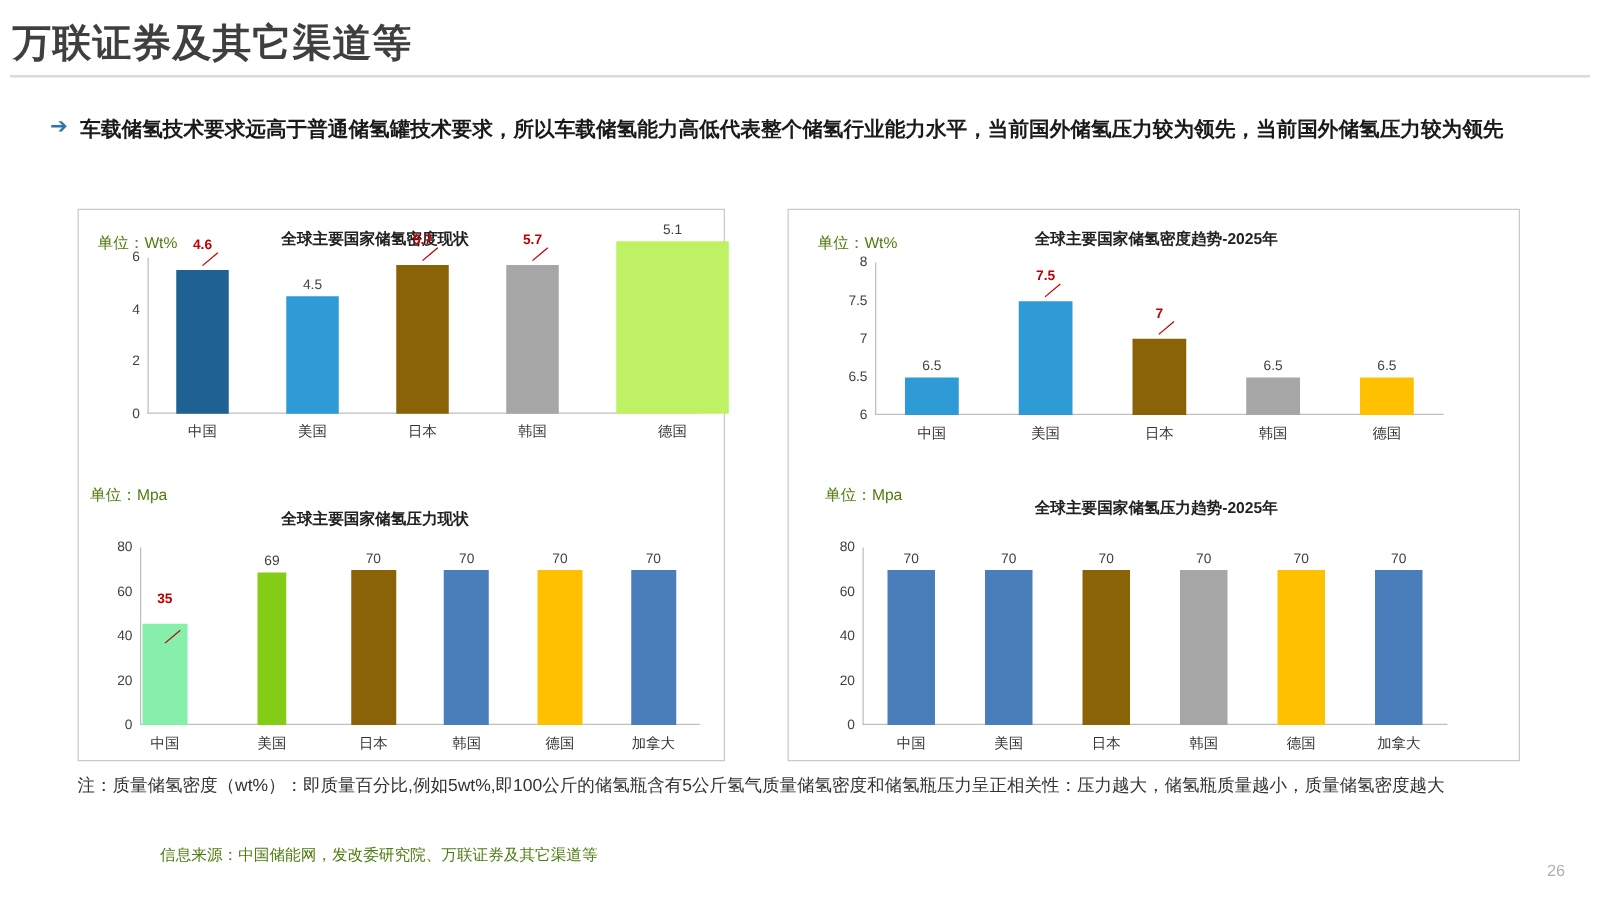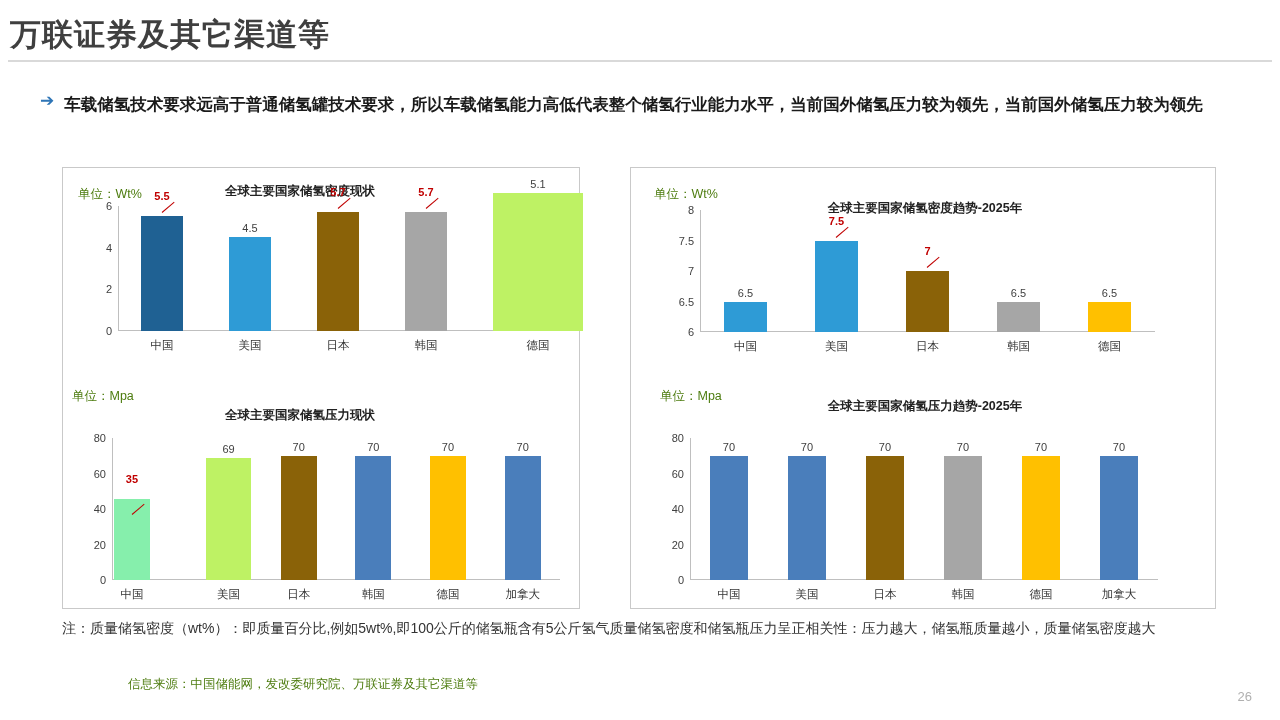--- a/index.html
+++ b/index.html
@@ -178,21 +178,21 @@
 <div class="chart-title" style="left:150px; top:183px; width:300px;">全球主要国家储氢密度现状</div>
 <div class="chart" id="chart-0" style="left:118px; top:206px; width:440px; height:125px;">
     <div class="plot">
       <div class="axis-y-line"></div>
       <div class="axis-x-line"></div>
       <div class="ytick" style="top: 125px;">0</div>
       <div class="ytick" style="top: 83.3333px;">2</div>
       <div class="ytick" style="top: 41.6667px;">4</div>
       <div class="ytick" style="top: 0px;">6</div>
       <div class="bar" style="left: 22.88px; width: 42.24px; height: 114.583px; background: rgb(31, 97, 147);">
-        <div class="bar-val hi" style="margin-bottom: 14px;">5.5</div>
+        <div class="bar-val hi" style="margin-bottom: 14px;">4.6</div>
         <div class="leader" style="left: 21.12px; bottom: 117.583px; width: 16px; transform: rotate(-40deg);"></div>
         <div class="cat">中国</div>
       </div>
       <div class="bar" style="left: 110.88px; width: 42.24px; height: 93.75px; background: rgb(46, 155, 214);">
         <div class="bar-val">4.5</div>
         <div class="cat">美国</div>
       </div>
       <div class="bar" style="left: 198.88px; width: 42.24px; height: 118.75px; background: rgb(138, 98, 8);">
         <div class="bar-val hi" style="margin-bottom: 14px;">5.7</div>
         <div class="leader" style="left: 21.12px; bottom: 121.75px; width: 16px; transform: rotate(-40deg);"></div>
@@ -219,21 +219,21 @@
       <div class="ytick" style="top: 142px;">0</div>
       <div class="ytick" style="top: 106.5px;">20</div>
       <div class="ytick" style="top: 71px;">40</div>
       <div class="ytick" style="top: 35.5px;">60</div>
       <div class="ytick" style="top: 0px;">80</div>
       <div class="bar" style="left: 2px; width: 35.84px; height: 81px; background: #86efac;">
         <div class="bar-val hi" style="margin-bottom: 14px;">35</div>
         <div class="leader" style="left: 17.92px; bottom: 65.125px; width: 16px; transform: rotate(-40deg);"></div>
         <div class="cat">中国</div>
       </div>
-      <div class="bar" style="left: 94.08px; width: 45px; height: 122.475px; background: #bef264;">
+      <div class="bar" style="left: 94.08px; width: 23px; height: 122.475px; background: #84cc16;">
         <div class="bar-val">69</div>
         <div class="cat">美国</div>
       </div>
       <div class="bar" style="left: 168.747px; width: 35.84px; height: 124.25px; background: rgb(138, 98, 8);">
         <div class="bar-val">70</div>
         <div class="cat">日本</div>
       </div>
       <div class="bar" style="left: 243.413px; width: 35.84px; height: 124.25px; background: rgb(74, 126, 187);">
         <div class="bar-val">70</div>
         <div class="cat">韩国</div>
@@ -243,21 +243,21 @@
         <div class="cat">德国</div>
       </div>
       <div class="bar" style="left: 392.747px; width: 35.84px; height: 124.25px; background: rgb(74, 126, 187);">
         <div class="bar-val">70</div>
         <div class="cat">加拿大</div>
       </div>
     </div>
   </div>
 
 <div class="unit-label" style="left:654px; top:186px;">单位：Wt%</div>
-<div class="chart-title" style="left:760px; top:183px; width:330px;margin-top:17px;">全球主要国家储氢密度趋势-2025年</div>
+<div class="chart-title" style="left:760px; top:183px; width:330px;">全球主要国家储氢密度趋势-2025年</div>
 <div class="chart" id="chart-1" style="left:700px; top:210px; width:455px; height:122px;">
     <div class="plot">
       <div class="axis-y-line"></div>
       <div class="axis-x-line"></div>
       <div class="ytick" style="top: 122px;">6</div>
       <div class="ytick" style="top: 91.5px;">6.5</div>
       <div class="ytick" style="top: 61px;">7</div>
       <div class="ytick" style="top: 30.5px;">7.5</div>
       <div class="ytick" style="top: 0px;">8</div>
       <div class="bar" style="left: 23.66px; width: 43.68px; height: 30.5px; background: rgb(46, 155, 214);">

